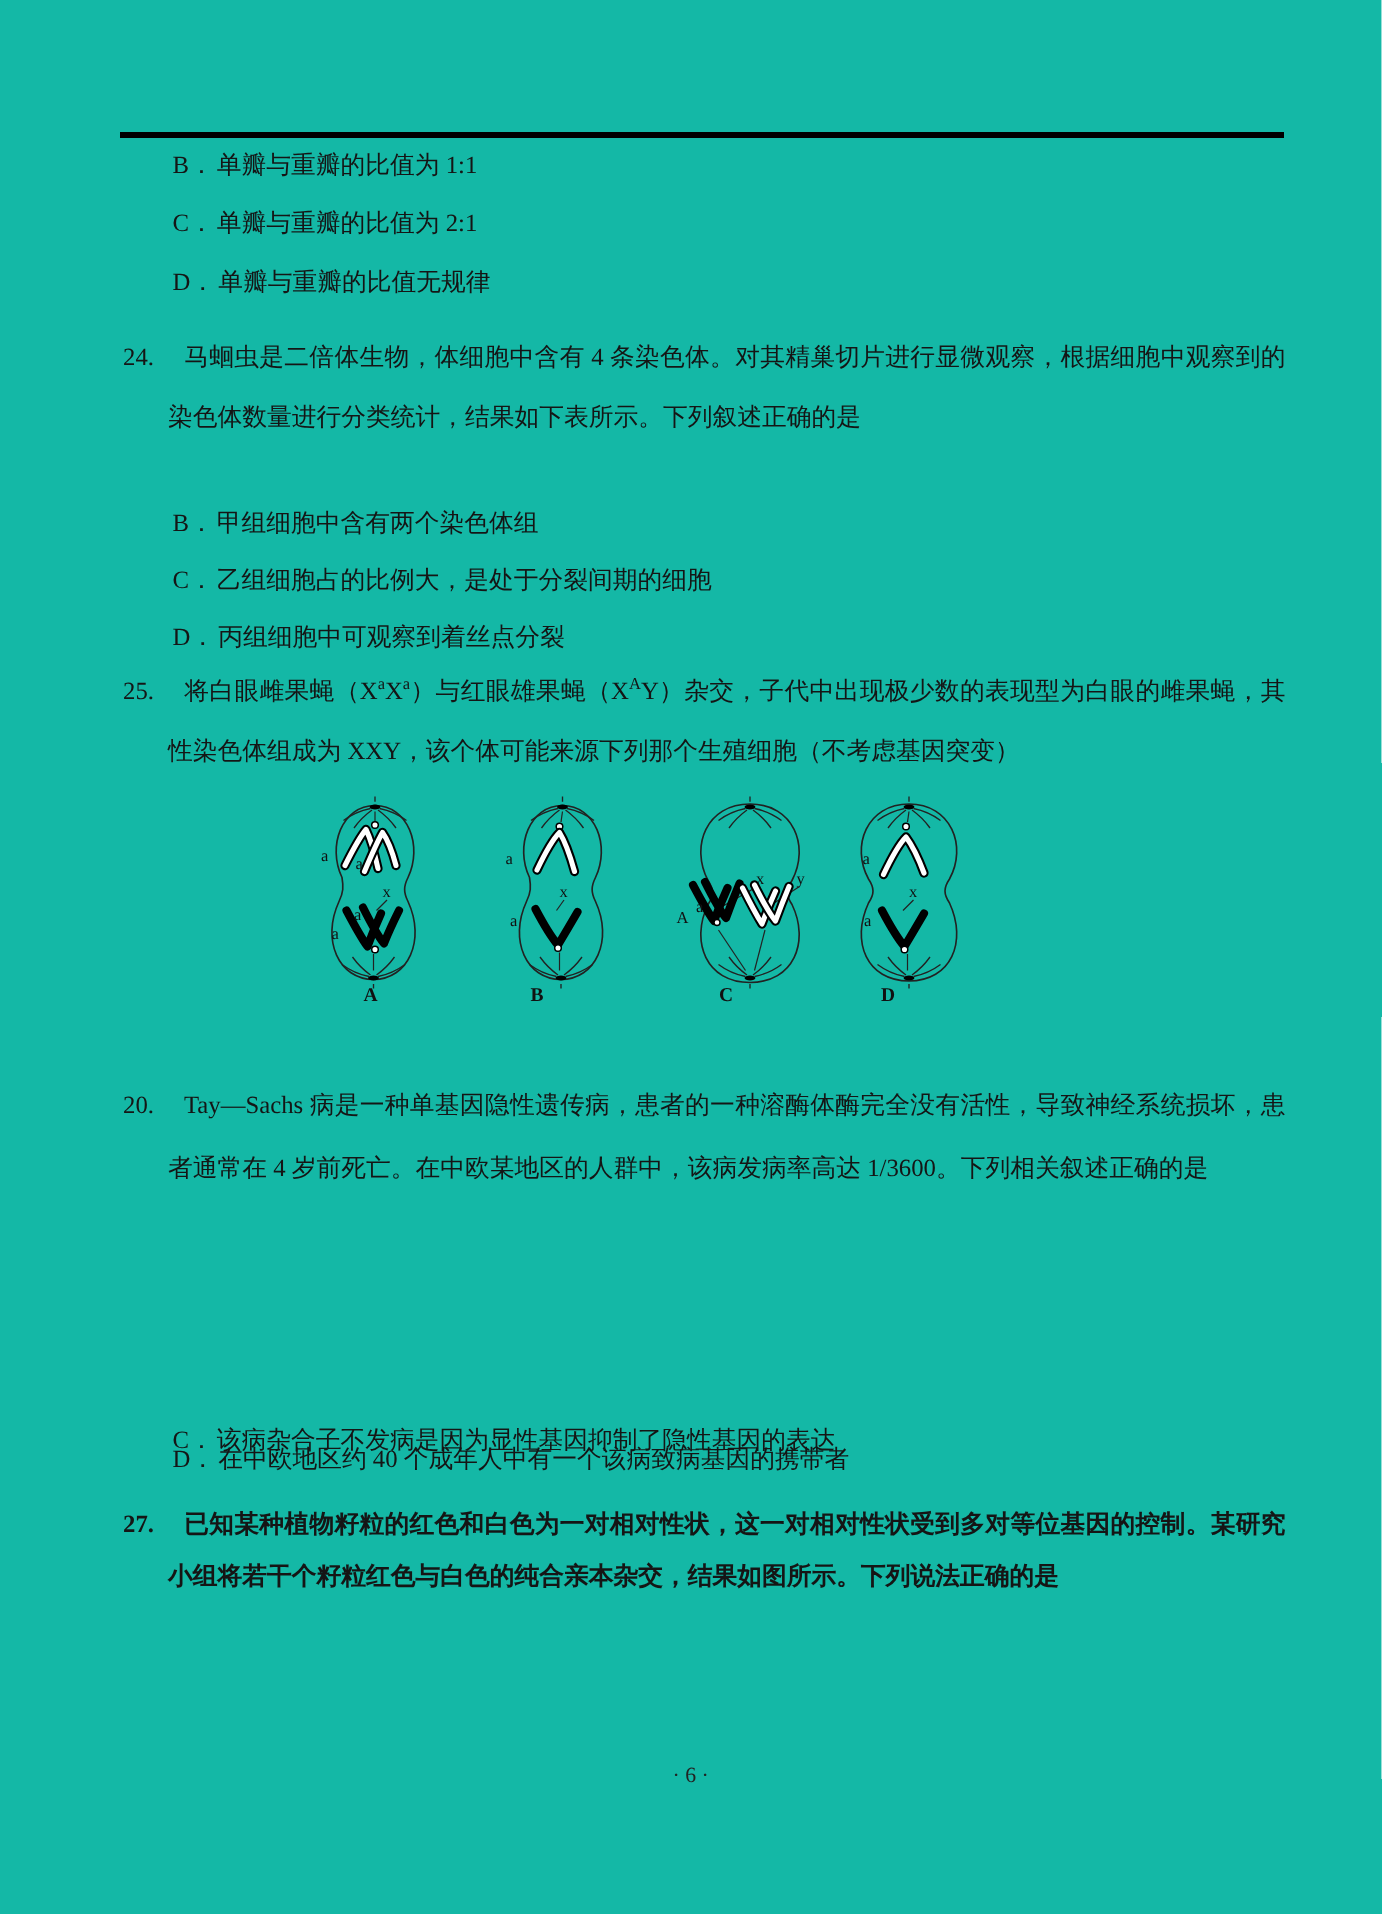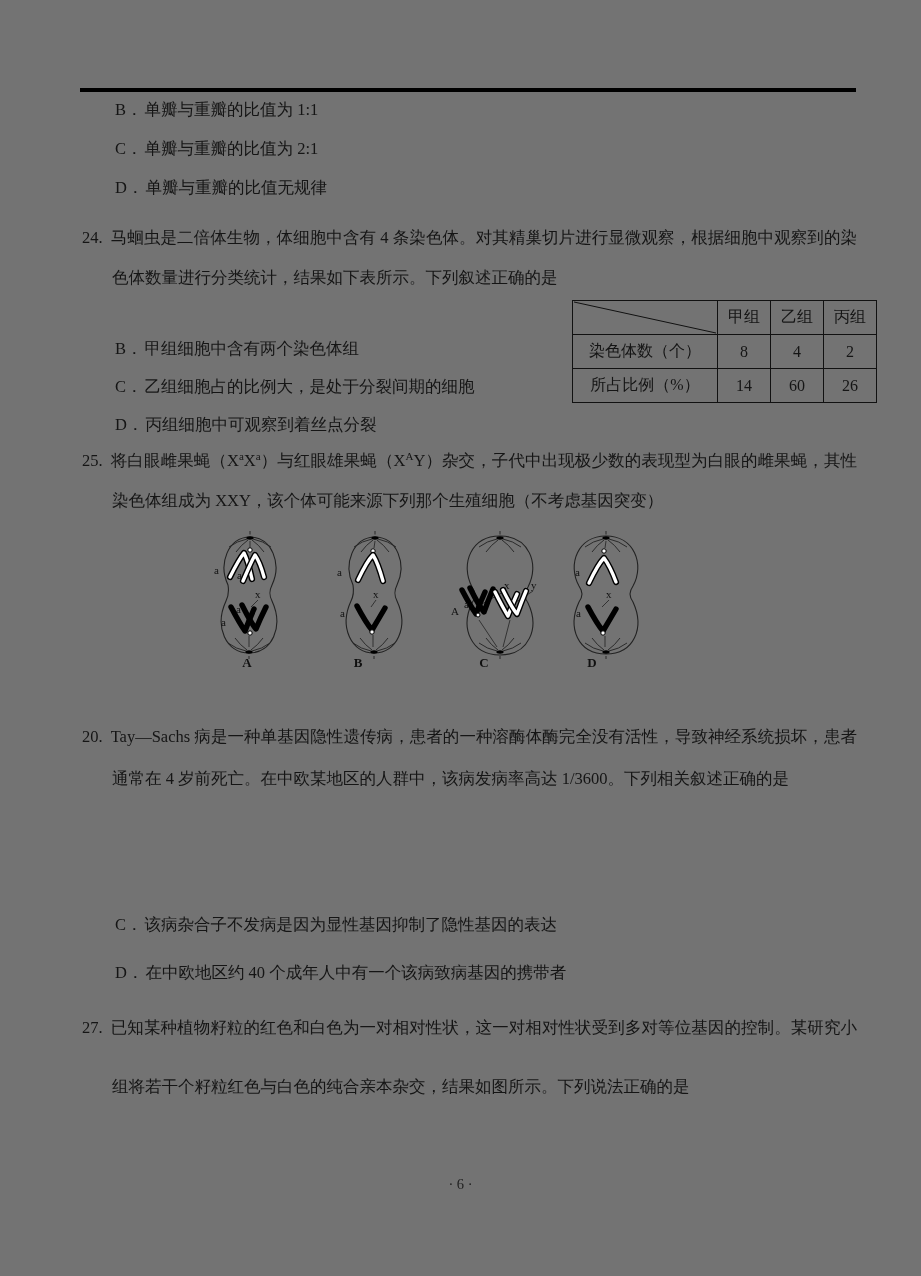--- a/index.html
+++ b/index.html
@@ -1,26 +1,26 @@
 <!DOCTYPE html>
 <html><head>
 <meta charset="utf-8">
 <style>
   html,body{margin:0;padding:0;background:#fff;}
   .page{
-    position:relative;width:921px;height:1276px;background:#737373;
+    position:relative;width:921px;height:1276px;background:#14b8a6;
     font-family:"Liberation Serif","DejaVu Serif",serif;
     color:#151515;font-size:16.5px;overflow:hidden;
   }
   .rule{position:absolute;left:80px;top:88px;width:776px;height:4px;background:#000;}
   .q{position:absolute;left:82px;right:64px;line-height:40px;text-align:justify;
      padding-left:30px;text-indent:-30px;}
-  .q .qnum{margin-right:8px;}
+  .q .qnum{margin-right:20px;}
   .q26{line-height:42px;}
-  .q27{line-height:59px;}
+  .q27{line-height:35px;font-weight:bold;}
   .opt{position:absolute;left:115px;right:70px;line-height:20px;white-space:nowrap;}
   .opt .optlabel{margin-right:2px;}
   sup{font-size:11px;line-height:0;}
   
   table.stat{position:absolute;left:572px;top:300px;border-collapse:collapse;
     font-size:16px;table-layout:fixed;}
   table.stat td{border:1.5px solid #111;text-align:center;vertical-align:middle;
     height:33px;padding:0;}
   td.c0{width:144px;}
   td.c1{width:52px;}
@@ -66,46 +66,20 @@
   <div class="opt" style="top:339px">
     <span class="optlabel">B．</span><span>甲组细胞中含有两个染色体组</span>
   </div>
   <div class="opt" style="top:377px">
     <span class="optlabel">C．</span><span>乙组细胞占的比例大，是处于分裂间期的细胞</span>
   </div>
   <div class="opt" style="top:415px">
     <span class="optlabel">D．</span><span>丙组细胞中可观察到着丝点分裂</span>
   </div>
 
-  <table class="stat">
-    <tbody>
-        <tr>
-      <td class="c0 cornercell">
-        <svg viewBox="0 0 144 33" preserveAspectRatio="none">
-          <line x1="1" y1="1" x2="143" y2="32" stroke="#111" stroke-width="1"></line>
-        </svg>
-      </td>
-      <td class="c1">甲组</td>
-      <td class="c1">乙组</td>
-      <td class="c1">丙组</td>
-    </tr>
-    <tr>
-      <td class="c0">染色体数（个）</td>
-      <td class="c1">8</td>
-      <td class="c1">4</td>
-      <td class="c1">2</td>
-    </tr>
-    <tr>
-      <td class="c0">所占比例（%）</td>
-      <td class="c1">14</td>
-      <td class="c1">60</td>
-      <td class="c1">26</td>
-    </tr>
-  </tbody>
-    </table>
 
   <div class="q" style="top:441px">
     <span class="qnum">25.</span><span>将白眼雌果蝇（X</span><sup>a</sup><span>X</span><sup>a</sup><span>）与红眼雄果蝇（X</span><sup>A</sup><span>Y）杂交，子代中出现极少数的表现型为白眼的雌果蝇，其性染色体组成为 XXY，该个体可能来源下列那个生殖细胞（不考虑基因突变）</span>
   </div>
 
   <div class="diagrams">
 
     <svg class="cellsvg" style="left:203px;width:92px" viewBox="0 0 92 152">
       <path class="membrane" d="M 25 57 C 15 36 25 9 47 9 C 69 9 79 36 69 57 C 66 63 66 67 69 73 C 81 99 69 125 46 125 C 23 125 11 99 23 73 C 26 67 26 63 25 57 Z"></path>
       <g>
@@ -257,21 +231,21 @@
         <path class="ray" d="M 53 128 L 53 131"></path>
       </g>
       <text class="letter" x="39" y="139">D</text>
     </svg>
   </div>
 
   <div class="q q26" style="top:716px">
     <span class="qnum">20.</span><span>Tay—Sachs 病是一种单基因隐性遗传病，患者的一种溶酶体酶完全没有活性，导致神经系统损坏，患者通常在 4 岁前死亡。在中欧某地区的人群中，该病发病率高达 1/3600。下列相关叙述正确的是</span>
   </div>
 
-  <div class="opt" style="top:915px">
+  <div class="opt" style="top:950px">
     <span class="optlabel">C．</span><span>该病杂合子不发病是因为显性基因抑制了隐性基因的表达</span>
   </div>
   <div class="opt" style="top:963px">
     <span class="optlabel">D．</span><span>在中欧地区约 40 个成年人中有一个该病致病基因的携带者</span>
   </div>
 
   <div class="q q27" style="top:998px">
     <span class="qnum">27.</span><span>已知某种植物籽粒的红色和白色为一对相对性状，这一对相对性状受到多对等位基因的控制。某研究小组将若干个籽粒红色与白色的纯合亲本杂交，结果如图所示。下列说法正确的是</span>
   </div>
 

